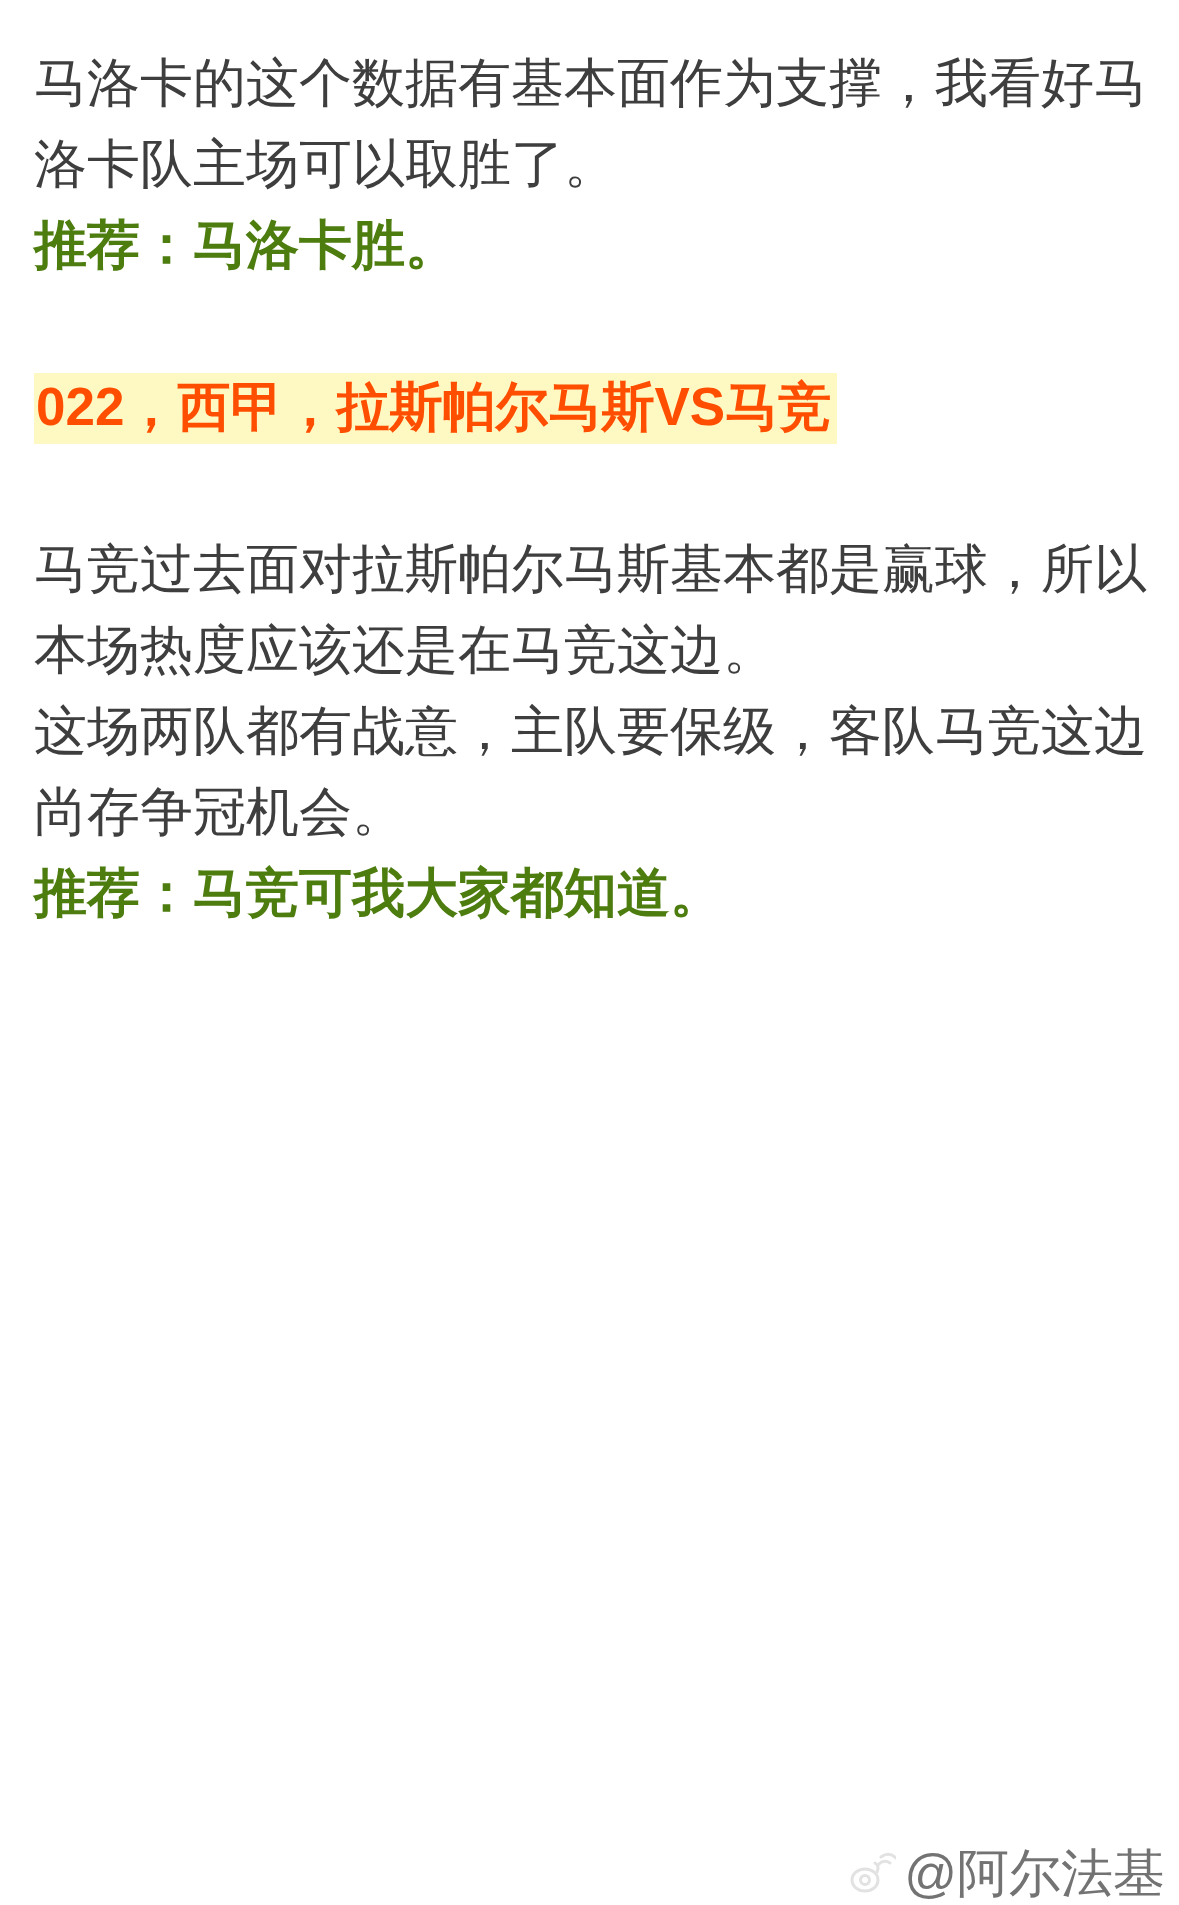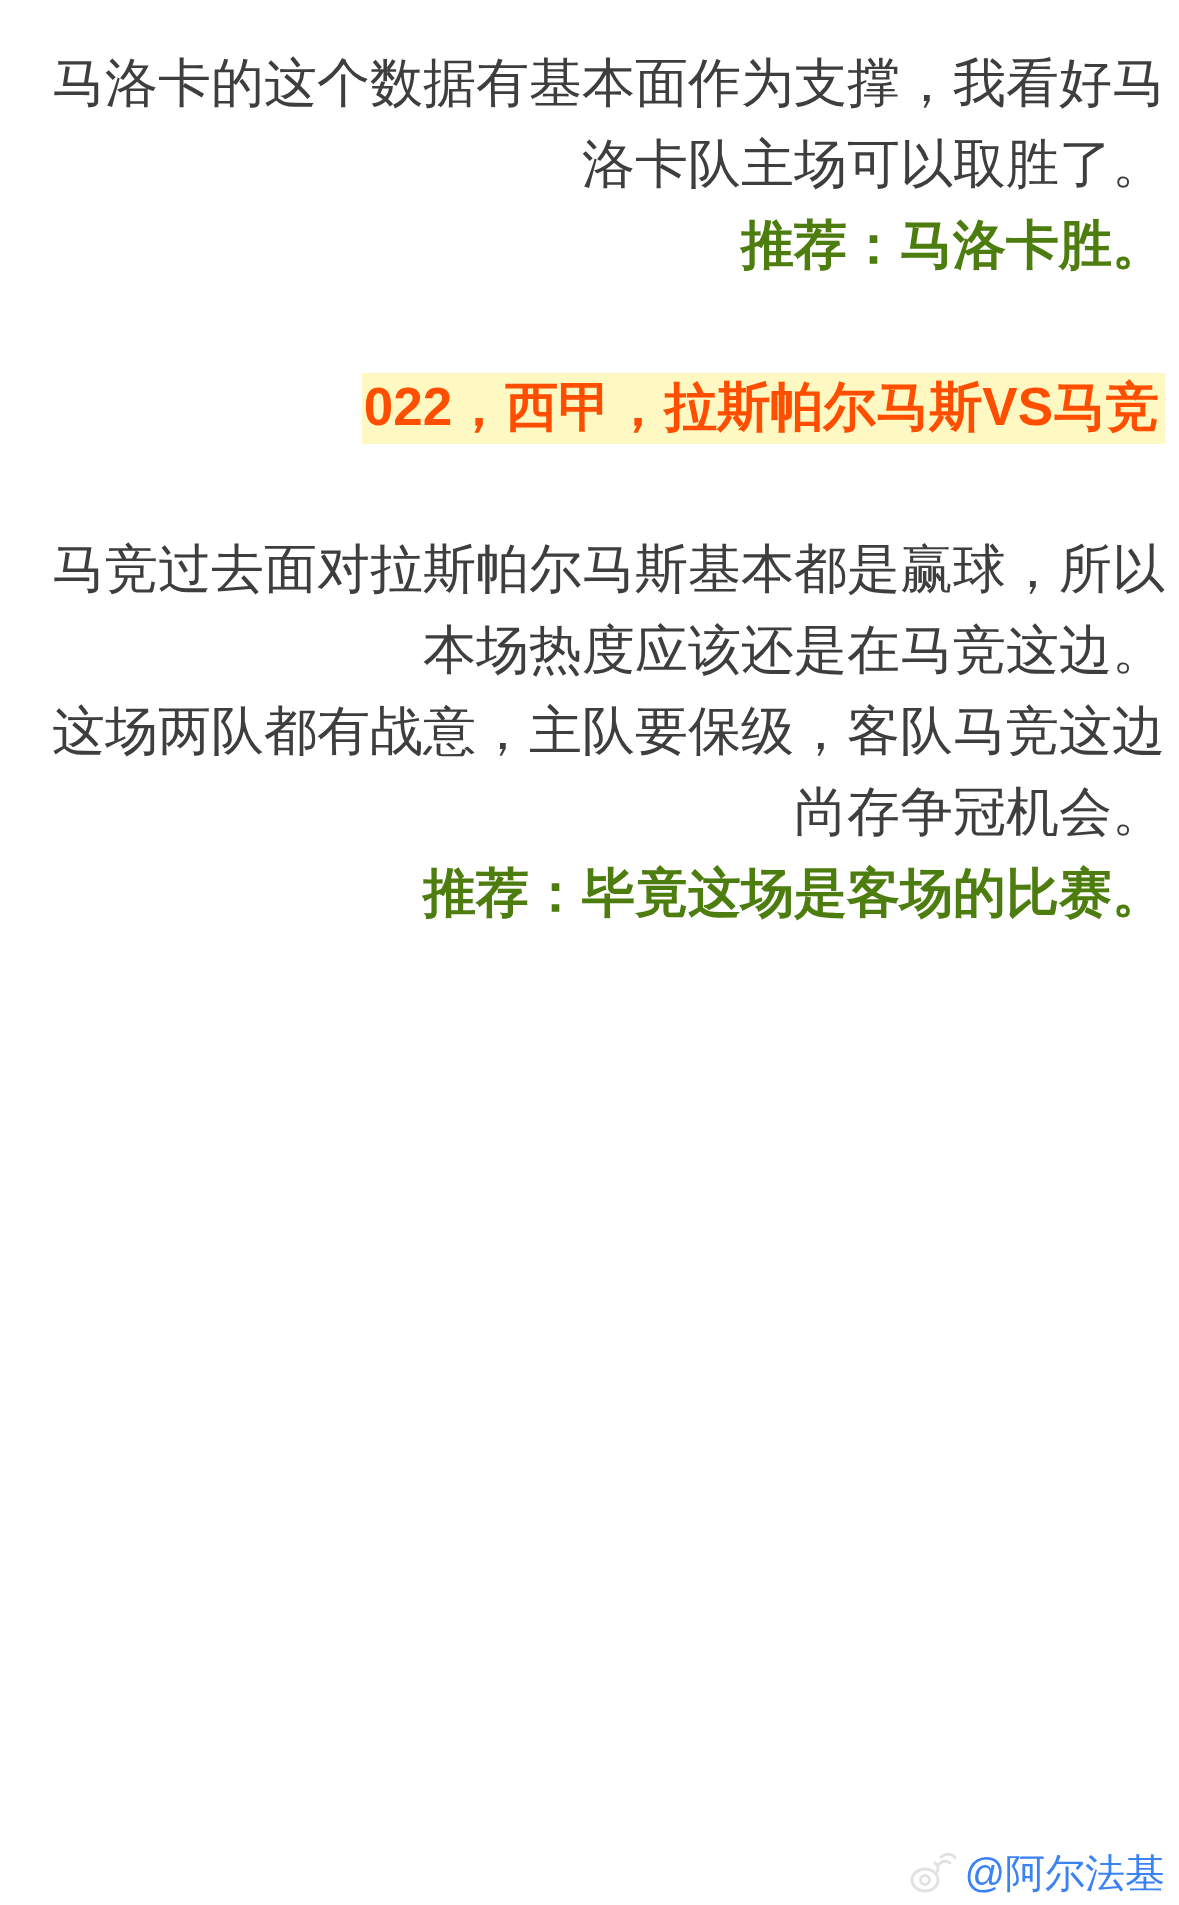--- a/index.html
+++ b/index.html
@@ -10,27 +10,26 @@
     width: 1179px;
     height: 1905px;
     background: #ffffff;
     overflow: hidden;
     position: relative;
     font-family: "Liberation Sans", "DejaVu Sans", sans-serif;
   }
   .article {
     box-sizing: border-box;
     width: 1179px;
-    padding: 42px 14px 0 34px;
+    padding: 42px 23px 0 34px;
     font-size: 53px;
     line-height: 81px;
     color: #3e3e3e;
     word-break: break-all;
     overflow-wrap: anywhere;
-    text-align: right;
   }
   .para {
     margin: 0;
   }
   .gap-above {
     margin-top: 81px;
   }
   .accent-line {
     color: #4d7c0f;
     font-weight: bold;
@@ -44,22 +43,22 @@
     font-weight: bold;
     padding: 4px 6px 8px 2px;
   }
   .watermark {
     position: absolute;
     right: 14px;
     bottom: 8px;
     display: flex;
     align-items: center;
     gap: 8px;
-    color: #3b82f6;
-    font-size: 40px;
+    color: #737373;
+    font-size: 52px;
     line-height: 48px;
     white-space: nowrap;
   }
   .watermark svg {
     display: block;
   }
 </style>
 </head>
 <body>
 
@@ -71,21 +70,21 @@
 
 
   <p class="para heading-line"><span class="heading-mark">022，西甲，拉斯帕尔马斯VS马竞</span></p>
 
   <p class="para gap-above">马竞过去面对拉斯帕尔马斯基本都是赢球，所以本场热度应该还是在马竞这边。</p>
 
   <p class="para">这场两队都有战意，主队要保级，客队马竞这边尚存争冠机会。</p>
 
 
 
-  <p class="para accent-line">推荐：毕竟这场是客场的比赛。</p>
+  <p class="para accent-line">推荐：马竞可我大家都知道。</p>
 
 
 </div>
 
 <div class="watermark">
   <span>
     <svg width="46" height="42" viewBox="0 0 46 42" xmlns="http://www.w3.org/2000/svg">
       <g fill="none" stroke="#e2e2e2" stroke-width="3" stroke-linecap="round">
         <path d="M29 12 q5 -5 11 -1"></path>
         <path d="M31 5 q8 -6 15 1"></path>

